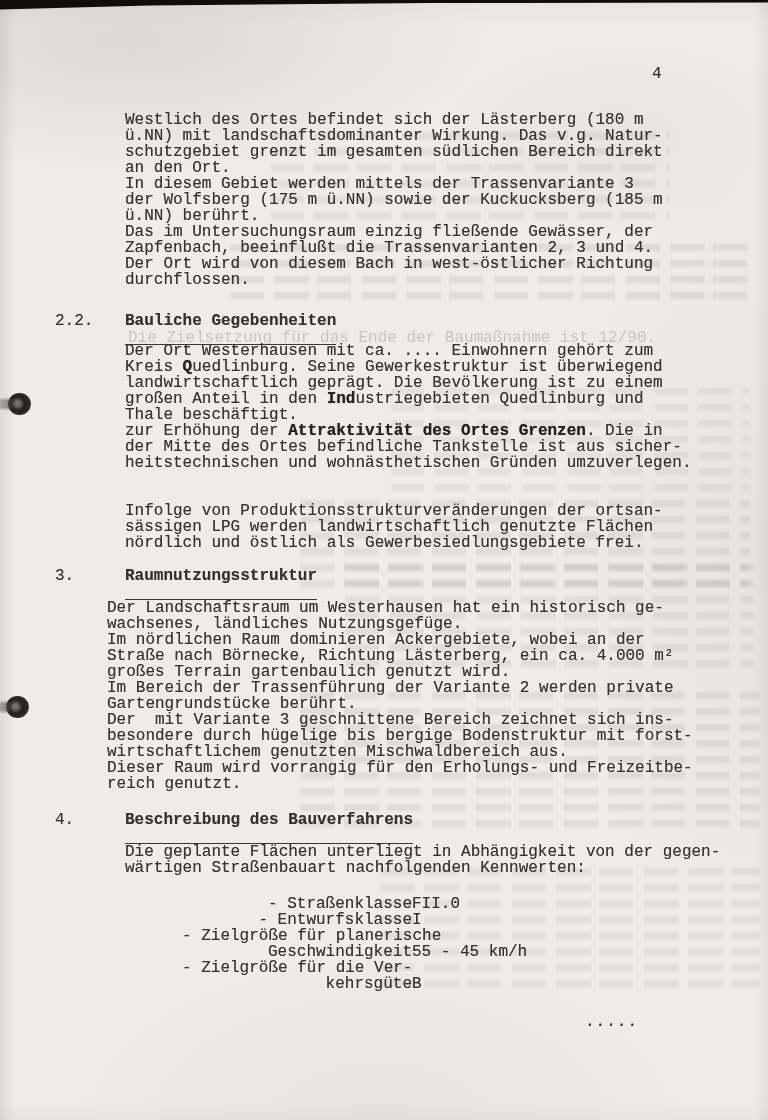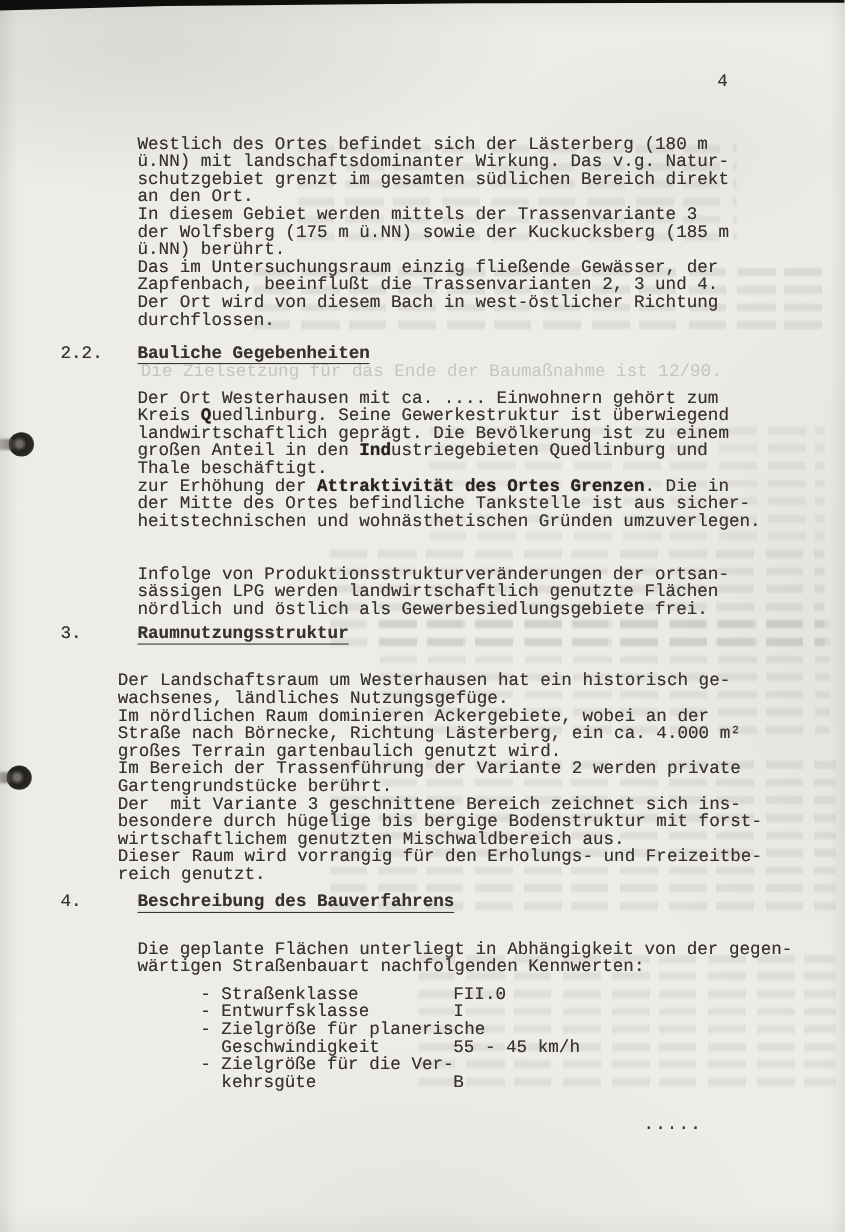--- a/index.html
+++ b/index.html
@@ -16,33 +16,33 @@
       linear-gradient(180deg, rgba(90,88,82,0.06), rgba(90,88,82,0) 28px),
       linear-gradient(0deg, rgba(90,88,82,0.05), rgba(90,88,82,0) 20px),
       #edece8;
   }
   .mono{
     font-family:"Liberation Mono","DejaVu Sans Mono",monospace;
     font-size:16px;line-height:16px;color:#37332c;
     text-shadow:0 0 .5px rgba(55,51,44,.55);
   }
   b{font-weight:bold;color:#28241d;text-shadow:0 0 .8px rgba(40,36,29,.8);}
-  .abs{position:absolute;margin-top:11px;}
+  .abs{position:absolute;}
   .para .tline{white-space:pre;height:16px;}
   
   .heading{position:absolute;left:0;width:626px;height:18px;}
   .secnum{position:absolute;left:55px;white-space:pre;}
   .sectitle{
     position:absolute;left:125px;white-space:pre;font-weight:bold;
-    padding-bottom:1px;border-bottom:1.6px solid #3b372f;
+    padding-bottom:15px;border-bottom:1.6px solid #3b372f;
   }
   
   .spec{position:absolute;left:182px;top:896px;}
   .spec-row{display:flex;height:16px;white-space:pre;}
-  .spec-label{flex:0 0 230px;}
+  .spec-label{flex:0 0 230px;text-align:right;}
   
   .top-band{
     position:absolute;left:0;top:0;width:768px;height:10px;background:#0f0e0d;
     clip-path:polygon(0 0,768px 0,768px 2.5px,430px 3px,150px 5.5px,0 9.5px);
   }
   
   .hole{position:absolute;width:23px;height:22px;border-radius:50%;
     background:radial-gradient(circle at 42% 48%, #716d68 0 14%, #23211f 38%, #2c2a27 68%, rgba(44,42,39,.55) 84%, rgba(44,42,39,0) 100%);
     filter:blur(.4px);
   }

